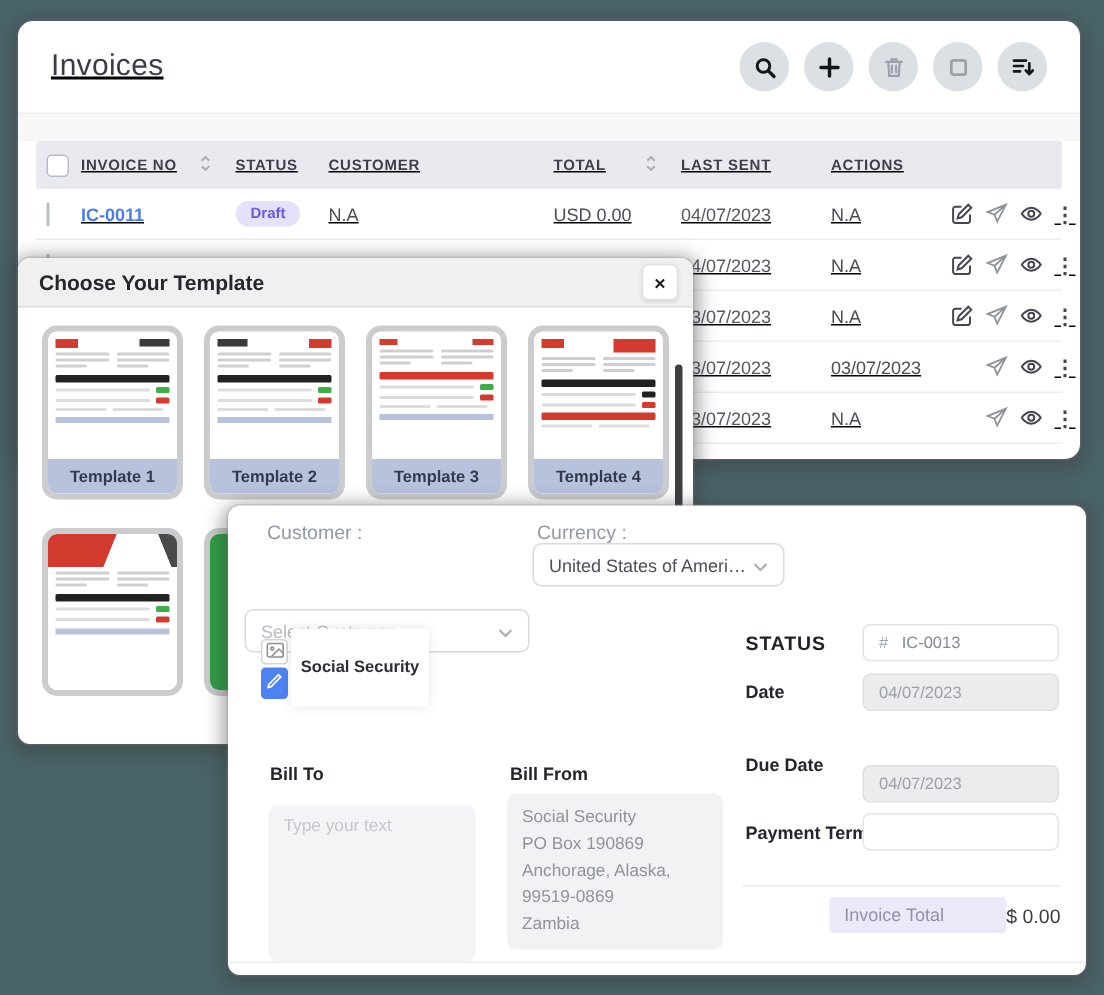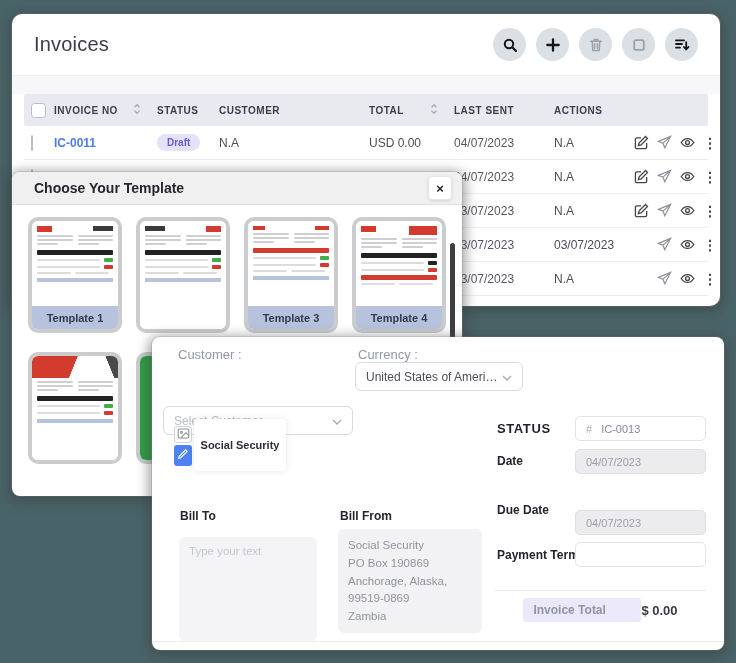--- a/index.html
+++ b/index.html
@@ -6,21 +6,21 @@
   html,body { width:736px; height:663px; overflow:hidden; }
   body {
     position:relative;
     background:#496469;
     font-family:"Liberation Sans", sans-serif;
     -webkit-font-smoothing:antialiased;
   }
   .card { position:absolute; background:#fff; box-shadow:0 0 0 1px rgba(130,130,130,.25), 0 3px 12px 4px rgba(60,60,60,.45); }
 
   
-  .invoices-card { left:12px; top:14px; width:708px; height:292px; border-radius:10px; z-index:1; overflow:hidden; }
+  .invoices-card { left:12px; top:14px; width:708px; height:292px; border-radius:10px; z-index:1; overflow:hidden;text-decoration:underline; }
   .inv-header { height:62px; display:flex; align-items:center; justify-content:space-between; padding:0 22px; border-bottom:1px solid #efeff2; }
   .inv-title { font-size:20px; font-weight:500; color:#3a3d49; letter-spacing:.2px; }
   .toolbar { display:flex; gap:10px; }
   .tool-btn { width:33px; height:33px; border-radius:50%; background:#dbe0e4; border:none; display:flex; align-items:center; justify-content:center; cursor:pointer; }
   .tool-btn svg { display:block; }
   .strip-light { height:18px; background:#f7f7f9; }
   .table-wrap { padding:0 12px; }
   .trow-grid { display:grid; grid-template-columns:30px 103px 62px 150px 85px 100px 80px 1fr; align-items:center; }
   .thead { background:#e9e9f0; height:32px; border-radius:2px; }
   .th { font-size:10px; font-weight:700; letter-spacing:.5px; color:#3d3e4a; display:flex; align-items:center; }
@@ -31,21 +31,21 @@
   .badge { display:inline-block; font-size:10px; font-weight:700; color:#6a5ae0; background:#e4e1fb; padding:3px 10px; border-radius:10px; }
   .badge:empty { display:none; }
   .cell-date { color:#555862; }
   .actions-cell { display:flex; align-items:center; gap:8px; }
   .act-icon { width:15px; height:15px; display:inline-flex; cursor:pointer; }
   .act-icon.ghost { visibility:hidden; }
   .dots { font-size:14px; font-weight:700; color:#44454f; line-height:1; cursor:pointer; letter-spacing:0; }
 
   
   .template-modal { left:12px; top:172px; width:450px; height:324px; border-radius:8px; z-index:2; overflow:hidden; }
-  .modal-header { height:33px; background:#f0f0f0; border-bottom:1px solid #e0e0e0; display:flex; align-items:center; justify-content:space-between; padding:0 10px 0 22px; }
+  .modal-header { height:33px; background:#f0f0f0; border-bottom:1px solid #e0e0e0; display:flex; align-items:center; justify-content:space-between; padding:0 10px 0 14px; }
   .modal-title { font-size:14px; font-weight:700; color:#26262e; }
   .close-btn { width:24px; height:24px; background:#fff; border:1px solid #e5e5e5; border-radius:4px; box-shadow:0 1px 3px rgba(0,0,0,.12); font-size:13px; font-weight:700; color:#1c1c22; display:flex; align-items:center; justify-content:center; cursor:pointer; }
   .modal-body { position:relative; padding:12px 16px; }
   .trow1, .trow2 { display:flex; gap:14px; }
   .trow2 { margin-top:19px; }
   .tcard { width:94px; height:116px; border:4px solid #caccce; border-radius:10px; background:#fff; overflow:hidden; display:flex; flex-direction:column; cursor:pointer; flex:0 0 auto; }
   .tcard.tall { height:112px; }
   .tlabel { height:23px; background:#b7c3dd; display:flex; align-items:center; justify-content:center; font-size:11px; font-weight:700; color:#333a4d; }
   .scroll-thumb { position:absolute; right:7px; top:38px; width:5px; height:115px; background:#3e3e42; border-radius:3px; cursor:grab; z-index:5; }
 
@@ -83,21 +83,21 @@
   .value-text { color:#4b4f5a; }
   .mini-btn { width:18px; display:flex; align-items:center; justify-content:center; cursor:pointer; border-radius:3px; }
   .img-btn { height:17px; background:#fff; border:1px solid #d4d4d8; }
   .pencil-btn { height:21px; background:#4d82f3; border:none; }
   .logo-card { width:92px; height:52px; background:#fff; box-shadow:0 0 7px rgba(0,0,0,.1); border-radius:3px; display:flex; align-items:center; justify-content:center; font-size:11px; font-weight:700; color:#2b2f38; cursor:pointer; }
   .inv-head-label { font-size:13px; font-weight:700; letter-spacing:.6px; color:#1f222a; }
   .f-input { width:131px; height:25px; border:1px solid #e3e3e8; border-radius:5px; background:#fff; display:flex; align-items:center; padding:0 10px; font-size:11px; color:#84899a; gap:9px; }
   .f-input.disabled { background:#ececee; border-color:#dfdfe3; color:#9ba0ab; }
   .hash { color:#a0a5b0; }
   .divider { border-top:1px solid #ebebee; }
-  .total-row { display:flex; align-items:center; justify-content:center;font-weight:bold; }
+  .total-row { display:flex; align-items:center; justify-content:flex-end; }
   .total-pill { background:#eae8f9; color:#9094a6; font-size:12px; padding:5px 10px; border-radius:3px; width:118px; }
   .total-val { font-size:13px; color:#383b44; }
   .bill-box { width:138px; height:104px; background:#f4f4f6; border:none; border-radius:6px; padding:8px 10px; font-size:11.5px; font-family:"Liberation Sans",sans-serif; color:#4a4d57; resize:none; }
   .bill-box::placeholder { color:#c3c7cf; }
   .bill-from-box { width:144px; height:104px; background:#f2f2f4; border-radius:6px; padding:8px 10px; font-size:11.5px; line-height:1.55; color:#8e939d; }
   .bottom-line { position:absolute; left:0; right:0; top:304px; border-top:1px solid #ededf0; }
 </style>
 </head>
 <body>
 
@@ -392,20 +392,21 @@
           <div class="trw">
               <span class="seg"></span>
               <span class="chip r"></span>
             </div>
           <div class="trw">
               <span class="seg"></span>
               <span class="seg"></span>
             </div>
           <div class="mi-strip"></div>
         </div>
+        <div class="tlabel">Template 2</div>
       </div>
       <div class="tcard">
         <div class="mi v3">
           <div class="mi-top">
               <span class="logo-chip"></span>
               <span class="ttl-chip"></span>
             </div>
           <div class="cols">
               <div class="col">
                 <div class="l"></div>

